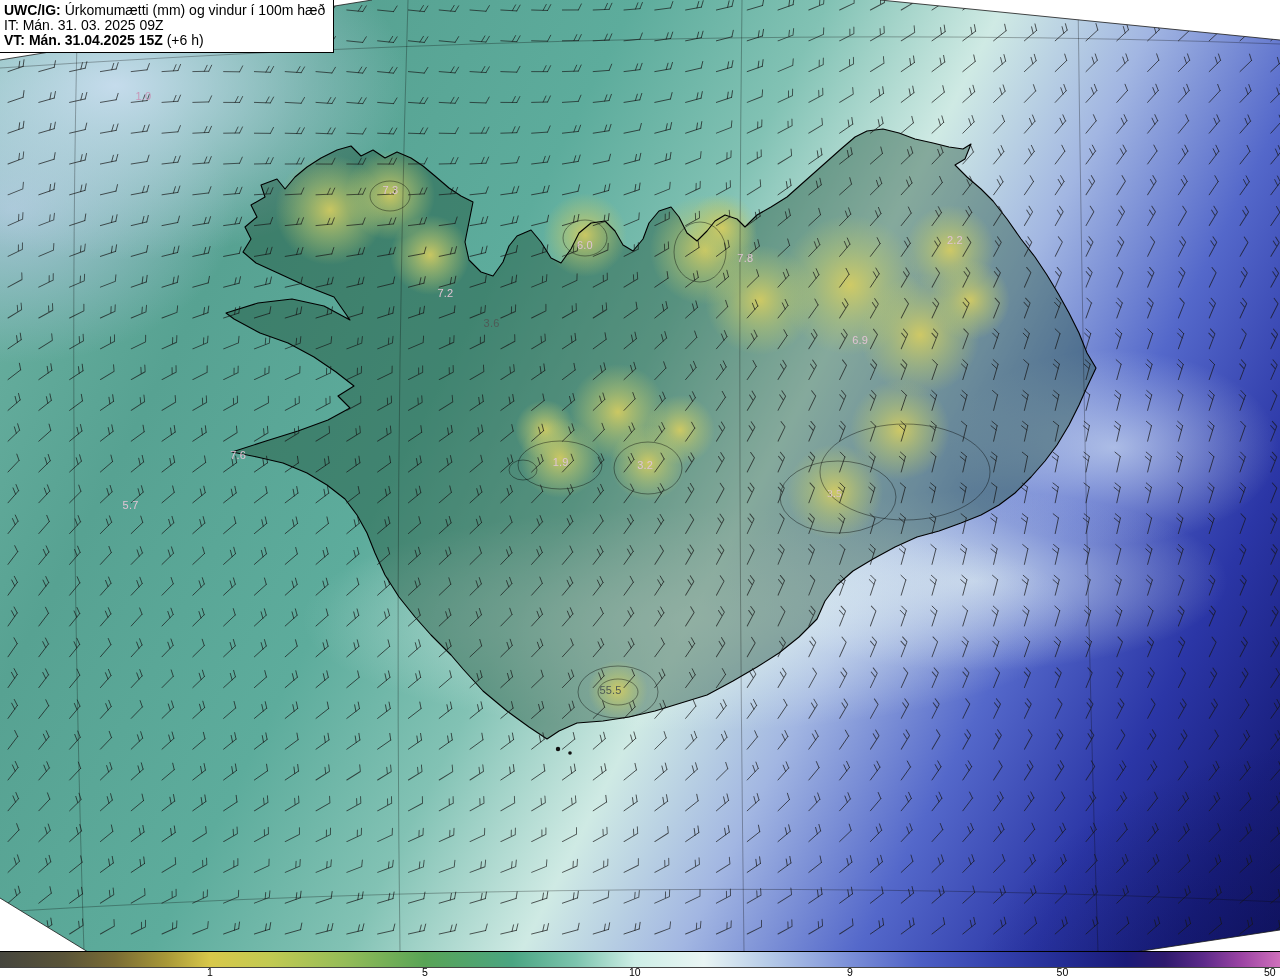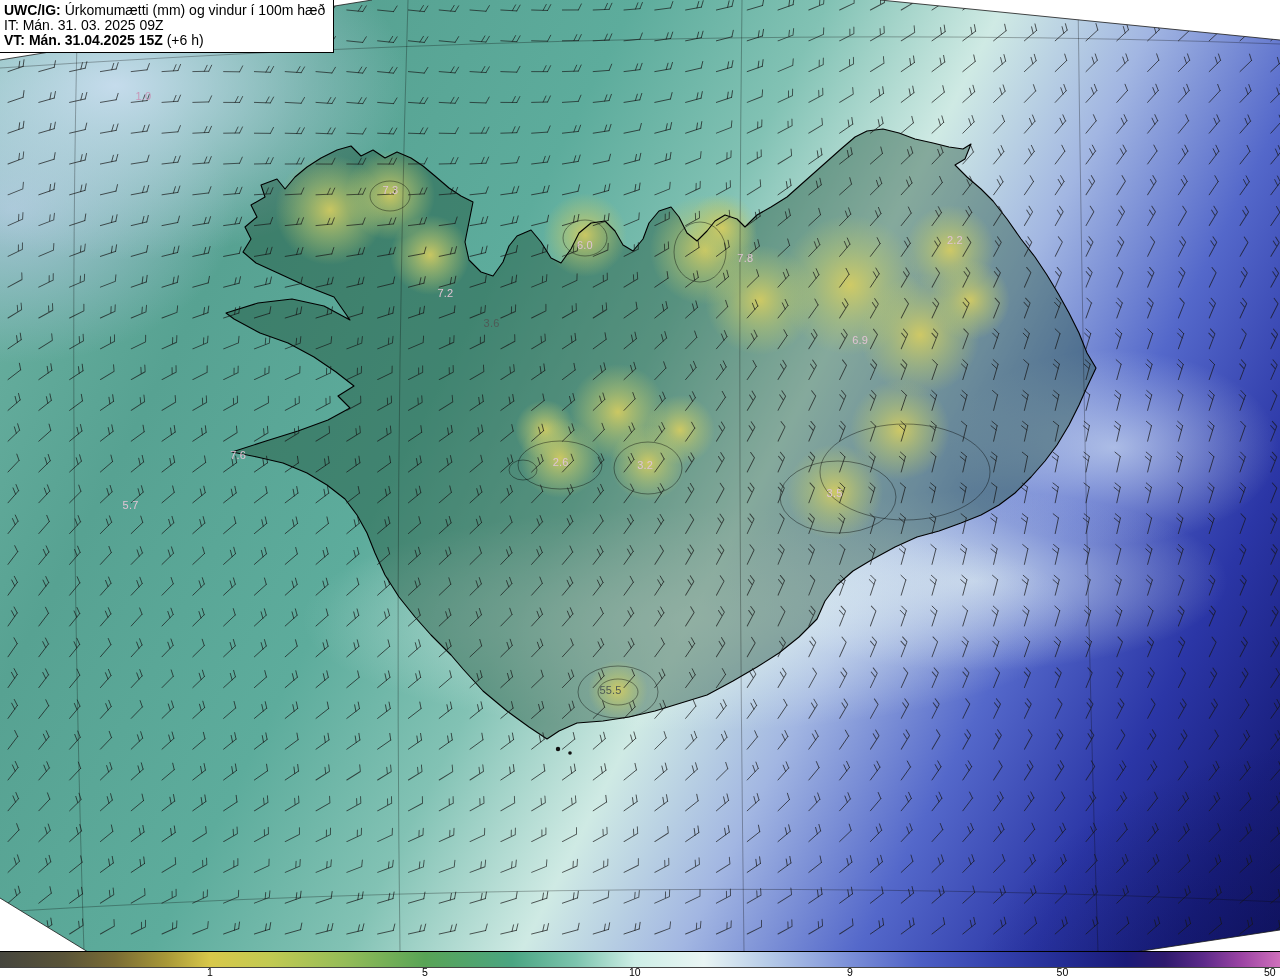--- a/index.html
+++ b/index.html
@@ -4082,23 +4082,23 @@
   <div id="precip-labels">
       <span class="plabel magenta" style="left: 11.2%; top: 10.1%;">1.0</span>
       <span class="plabel pink" style="left: 30.5%; top: 20%;">7.3</span>
       <span class="plabel pink" style="left: 45.7%; top: 25.7%;">6.0</span>
       <span class="plabel pink" style="left: 55.1%; top: 27.1%; margin-left: 40px;">7.8</span>
       <span class="plabel pink" style="left: 74.6%; top: 25.2%; text-align: center;">2.2</span>
       <span class="plabel pink" style="left: 34.8%; top: 30.8%;">7.2</span>
       <span class="plabel gray" style="left: 38.4%; top: 33.9%;">3.6</span>
       <span class="plabel pink" style="left: 67.2%; top: 35.7%;">6.9</span>
       <span class="plabel pink" style="left: 18.6%; top: 47.8%;">7.6</span>
-      <span class="plabel pink" style="left: 43.8%; top: 48.5%;">2.6</span>
+      <span class="plabel pink" style="left: 43.8%; top: 48.5%;">1.9</span>
       <span class="plabel pink" style="left: 50.4%; top: 48.8%;">3.2</span>
-      <span class="plabel pink" style="left: 65.2%; top: 51.8%;">3.5</span>
+      <span class="plabel pink" style="left: 65.2%; top: 51.8%; font-family: Liberation Serif, serif;">3.5</span>
       <span class="plabel pink" style="left: 10.2%; top: 53%;">5.7</span>
       <span class="plabel gray" style="left: 47.7%; top: 72.5%;">55.5</span>
     </div>
 
   <div class="title-box">
     <div class="t-line"><b>UWC/IG:</b><span> Úrkomumætti (mm) og vindur í 100m hæð</span></div>
     <div class="t-line">IT: Mán. 31. 03. 2025 09Z</div>
     <div class="t-line"><b>VT: Mán. 31.04.2025 15Z</b><span> (+6 h)</span></div>
   </div>
 

